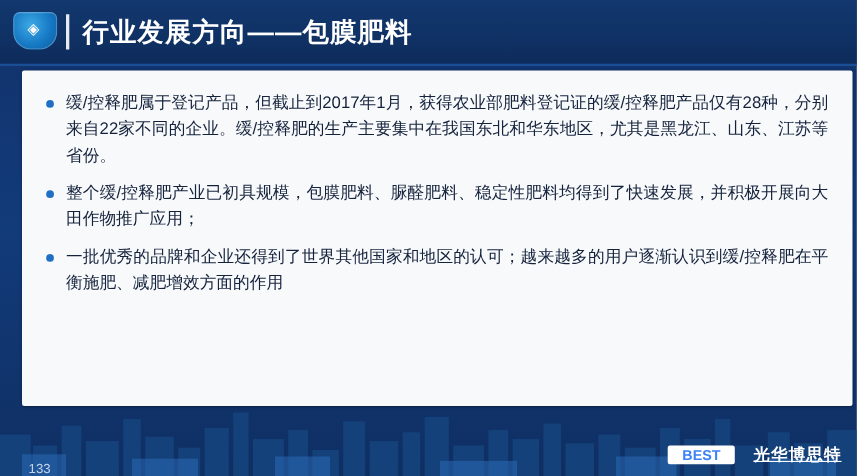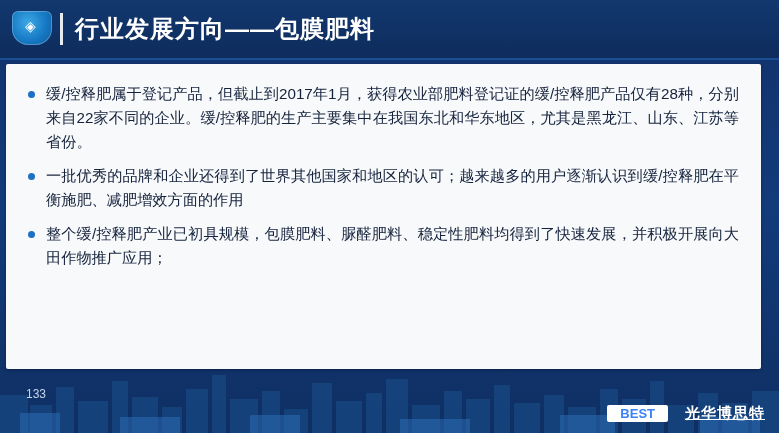--- a/index.html
+++ b/index.html
@@ -70,21 +70,21 @@
   .header-title {
     color: #ffffff;
     font-size: 24px;
     font-weight: bold;
     letter-spacing: 1px;
     white-space: nowrap;
   }
   
   .content-card {
     position: absolute;
-    left: 6px;
+    left: 20px;
     top: 64px;
     width: 755px;
     height: 305px;
     background: #f7f9fb;
     border-radius: 2px;
     box-shadow: 0 1px 3px rgba(0,0,0,0.35);
     padding: 18px 22px 10px 18px;
     box-sizing: border-box;
   }
   ul.bullets {
@@ -116,21 +116,21 @@
     left: 0;
     bottom: 0;
     width: 779px;
     height: 72px;
     overflow: hidden;
   }
   .city svg { display: block; }
   .page-number {
     position: absolute;
     left: 26px;
-    bottom: 32px;
+    bottom: 0;
     color: #c7d6ea;
     font-size: 12px;
   }
   
   .footer-logo {
     position: absolute;
     right: 14px;
     bottom: 10px;
     text-align: right;
     color: #ffffff;
@@ -179,25 +179,25 @@
   </div>
 
   <div class="content-card">
     <ul class="bullets">
       <li>
         <span class="dot"></span>
         <span>缓/控释肥属于登记产品，但截止到2017年1月，获得农业部肥料登记证的缓/控释肥产品仅有28种，分别来自22家不同的企业。缓/控释肥的生产主要集中在我国东北和华东地区，尤其是黑龙江、山东、江苏等省份。</span>
       </li>
       <li>
         <span class="dot"></span>
-        <span>一批优秀的品牌和企业还得到了世界其他国家和地区的认可；越来越多的用户逐渐认识到缓/控释肥在平衡施肥、减肥增效方面的作用</span>
+        <span>整个缓/控释肥产业已初具规模，包膜肥料、脲醛肥料、稳定性肥料均得到了快速发展，并积极开展向大田作物推广应用；</span>
       </li>
       <li>
         <span class="dot"></span>
-        <span>整个缓/控释肥产业已初具规模，包膜肥料、脲醛肥料、稳定性肥料均得到了快速发展，并积极开展向大田作物推广应用；</span>
+        <span>一批优秀的品牌和企业还得到了世界其他国家和地区的认可；越来越多的用户逐渐认识到缓/控释肥在平衡施肥、减肥增效方面的作用</span>
       </li>
     </ul>
   </div>
 
   <div class="city">
     <svg width="779" height="72" viewBox="0 0 779 72">
       <g fill="#17457f" opacity="0.85">
         <rect x="0" y="34" width="28" height="38"></rect>
         <rect x="30" y="44" width="22" height="28"></rect>
         <rect x="56" y="26" width="18" height="46"></rect>

